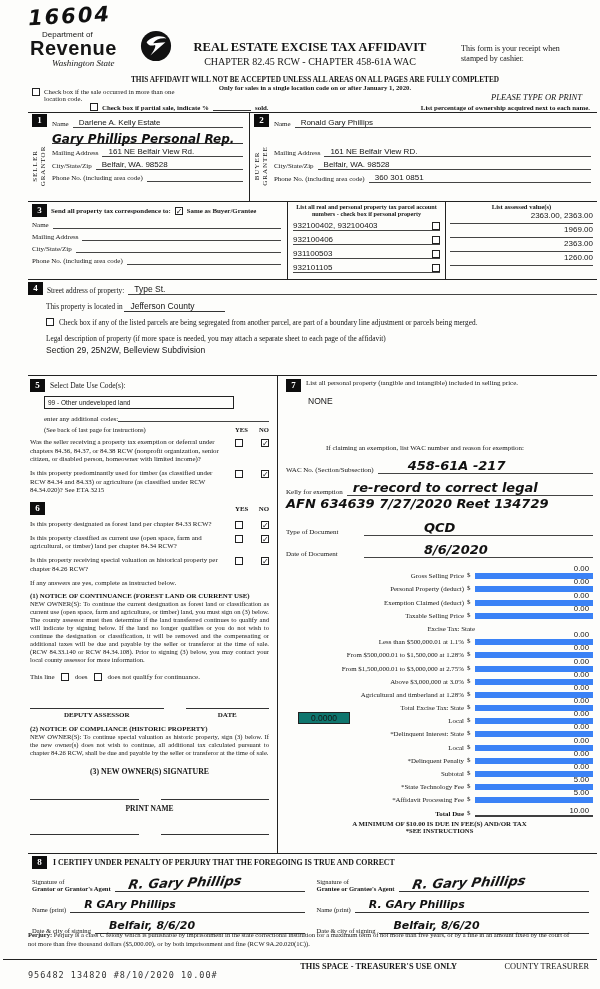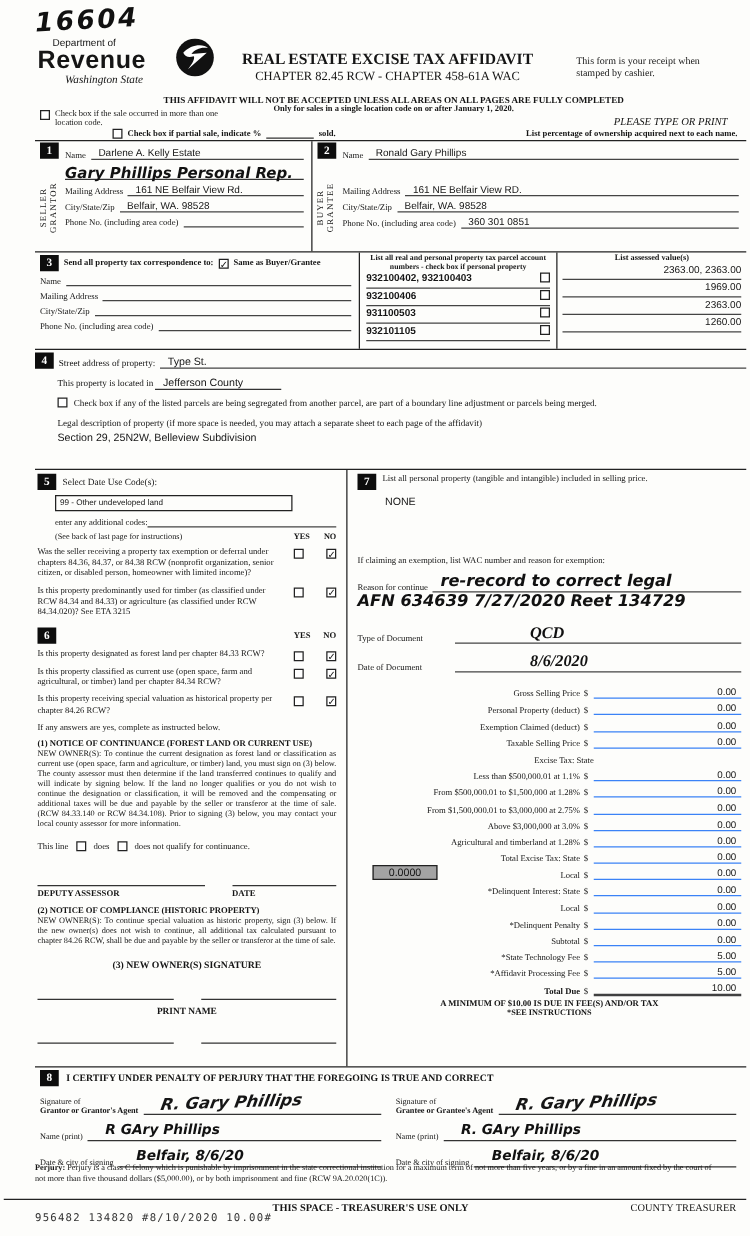--- a/index.html
+++ b/index.html
@@ -46,21 +46,21 @@
   .frow .lab { margin-right:4px; white-space:nowrap; }
   .hwline { border-bottom:1px solid #333; margin-top:1px; height:15px; }
   .hwline .hw { font-size:12px; }
 
   
   .band-sec3 { height:78px; margin-left:28px; margin-right:3px; border-bottom:1px solid #222; display:flex; }
   .s3-left { flex:0 0 260px; position:relative; padding:2px 6px 2px 4px; border-right:1px solid #222; }
   .s3-head { display:flex; align-items:center; gap:4px; font-size:6.9px; font-weight:bold; }
   .s3-mid { flex:0 0 158px; border-right:1px solid #222; padding:1px 5px; }
   .s3-midhead { font-size:6.2px; font-weight:bold; text-align:center; line-height:1.15; }
-  .prow { display:flex; align-items:flex-start; border-bottom:1px solid #444; height:13px; margin-top:1px;font-weight:bold; }
+  .prow { display:flex; align-items:flex-end; border-bottom:1px solid #444; height:13px; margin-top:1px; }
   .prow .fval { flex:1; padding-left:0; }
   .s3-right { flex:1; padding:1px 4px; }
   .s3-righthead { font-size:6.6px; font-weight:bold; text-align:center; }
   .vrow { border-bottom:1px solid #444; height:13px; margin-top:1px; text-align:right; font-family:"Liberation Sans",sans-serif; font-size:8px; }
 
   
   .band-sec4 { height:95px; margin-left:28px; margin-right:3px; padding-top:2px; font-size:7.3px; }
   .s4-street { display:flex; align-items:flex-end; gap:4px; }
   .s4-street .fline .fval { font-size:8.5px; }
   .s4-located { margin:6px 0 0 18px; }
@@ -80,64 +80,64 @@
   .seeback { display:flex; margin:4px 0 0 14px; justify-content:space-between; font-size:6.6px; font-weight:bold; }
   .ynhead { width:34px; display:flex; justify-content:space-between; font-weight:bold; }
   .q { display:flex; margin-top:5px; }
   .qtext { flex:1; padding-right:8px; line-height:1.25; }
   .qboxes { width:34px; display:flex; justify-content:space-between; align-items:flex-start; padding-top:1px; }
   .s6-head { display:flex; justify-content:space-between; align-items:center; margin-top:7px; }
   .notice-title { font-weight:bold; margin-top:6px; font-size:6.9px; }
   .notice-body { text-align:justify; line-height:1.22; margin-top:1px; font-size:6.6px; }
   .thisland { display:flex; align-items:center; gap:6px; margin-top:8px; font-size:7px; }
   .sigpair { display:flex; gap:22px; margin-top:16px; }
-  .sigstack { text-align:left; font-size:7px; font-weight:bold; }
+  .sigstack { text-align:center; font-size:7px; font-weight:bold; }
   .sigstack .line { border-bottom:1px solid #333; height:12px; margin-bottom:2px; }
   .owners-sig { text-align:center; font-weight:bold; font-size:7.8px; margin-top:10px; }
   .printname { text-align:center; font-weight:bold; font-size:7.5px; margin-top:2px; }
 
   .s7-title { display:flex; gap:5px; align-items:flex-start; }
   .s7-none { font-family:"Liberation Sans",sans-serif; font-size:8.5px; margin:4px 0 0 22px; }
-  .exemption-intro { margin-top:38px; font-size:7px; }
+  .exemption-intro { margin-top:38px; font-size:7px;margin-left:40px; }
   .wacrow { display:flex; align-items:flex-end; margin-top:6px; }
   .wacrow .lab { white-space:nowrap; margin-right:4px; }
   .wacrow .hw { font-size:13px; }
   .afnrow { margin-top:0px; height:18px; }
   .afnrow .hw { font-size:13px; }
   .docrow { display:flex; align-items:flex-end; margin-top:6px; }
   .docrow .lab { width:78px; }
-  .docrow .hw { font-size:13px; margin-left:40px;font-family:Liberation Serif, serif; }
+  .docrow .hw { font-size:13px; margin-left:40px; }
 
   .money { margin-top:8px; }
   .mrow { display:flex; align-items:flex-end; height:13.2px; }
   .mlabel { flex:1; text-align:right; padding-right:3px; white-space:nowrap; font-size:6.9px; }
   .mdollar { width:8px; font-size:7px; }
-  .mline { flex:0 0 118px; border-bottom:1px solid #3b82f6; text-align:right; font-family:"Liberation Sans",sans-serif; font-size:7.8px; padding-right:4px; }
+  .mline { flex:0 0 118px; border-bottom:6px solid #3b82f6; text-align:right; font-family:"Liberation Sans",sans-serif; font-size:7.8px; padding-right:4px; }
   .mhead { justify-content:flex-end; border:none; }
   .mhead .mlabel { flex:none; padding-right:118px; }
-  .localbox { position:absolute; left:12px; border:1.5px solid #222; font-family:"Liberation Sans",sans-serif; font-size:8.5px; padding:0 12px; background:#a3a3a3; }
+  .localbox { position:absolute; left:12px; border:1.5px solid #222; font-family:"Liberation Sans",sans-serif; font-size:8.5px; padding:0 12px; background:#0f766e; }
   .minnote { text-align:center; font-weight:bold; font-size:6.9px; margin-top:3px; }
   .seeinstr { text-align:center; font-weight:bold; font-size:6.6px; }
 
   
   .band-sec8 { height:76px; margin-left:28px; margin-right:3px; border-top:1.5px solid #222; padding-top:2px; }
   .s8-head { display:flex; gap:6px; align-items:center; font-size:7.8px; font-weight:bold; margin-left:4px; }
   .s8-cols { display:flex; margin-top:2px; }
   .s8-col { flex:1; padding:0 8px 0 4px; }
   .s8-frow { display:flex; align-items:flex-end; margin-top:2px; }
   .s8-lab { font-size:6.6px; line-height:1.1; white-space:nowrap; margin-right:4px; }
   .s8-line { flex:1; border-bottom:1px solid #333; min-height:10px; }
   .s8-line .sig { font-size:13px; margin-left:14px; white-space:nowrap; }
   .s8-line .hw { font-size:11px; margin-left:14px; white-space:nowrap; }
 
   
   .band-perjury { height:28px; margin:2px 28px 0 28px; font-size:6.6px; line-height:1.3; }
   .band-footer { border-top:1px solid #222; margin:0 3px 0 3px; display:flex; align-items:flex-start; padding-top:2px; }
   .stamp { font-family:"DejaVu Sans Mono",monospace; font-size:8.5px; color:#333; flex:0 0 215px; padding:8px 0 0 25px; letter-spacing:1px; }
-  .tspace { flex:1; text-align:left; font-size:8.3px; font-weight:bold; }
+  .tspace { flex:1; text-align:right; font-size:8.3px; font-weight:bold; }
   .ctreas { flex:0 0 140px; text-align:right; font-size:8.3px; padding-right:8px; }
 </style>
 </head>
 <body>
 
 <div class="page">
 
   <div class="band-header">
     <div class="hw-number hw">16604</div>
     <div class="logo-block">
@@ -433,21 +433,27 @@
     </div>
 
     <div class="col-right">
       <div class="s7-title">
         <span class="numbox">7</span>
         <span>List all personal property (tangible and intangible) included in selling price.</span>
       </div>
       <div class="s7-none">NONE</div>
       <div class="exemption-intro">If claiming an exemption, list WAC number and reason for exemption:</div>
       <div class="wacrow">
-        <span class="lab">Reason for continue</span>
+        <span class="lab">WAC No. (Section/Subsection)</span>
+        <span class="fline">
+            <span class="hw" style="margin-left:30px">458-61A -217</span>
+          </span>
+      </div>
+      <div class="wacrow">
+        <span class="lab">Kelly for exemption</span>
         <span class="fline">
             <span class="hw" style="margin-left:6px">re-record  to  correct  legal</span>
           </span>
       </div>
       <div class="afnrow">
         <span class="hw">AFN 634639   7/27/2020   Reet 134729</span>
       </div>
       <div class="docrow">
         <span class="lab">Type of Document</span>
         <span class="fline">

